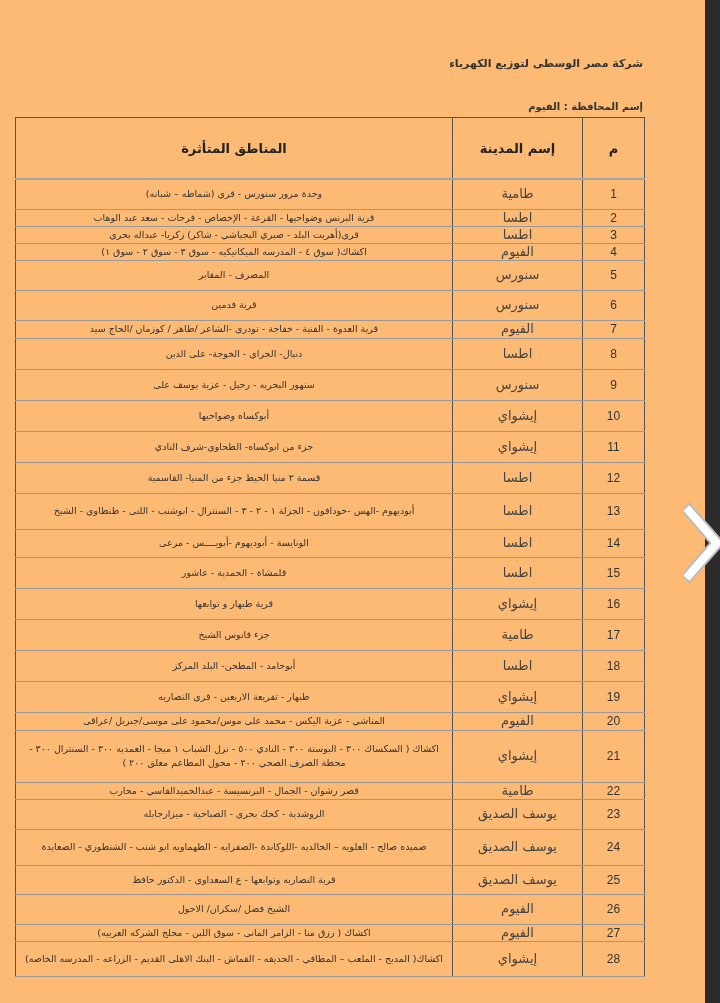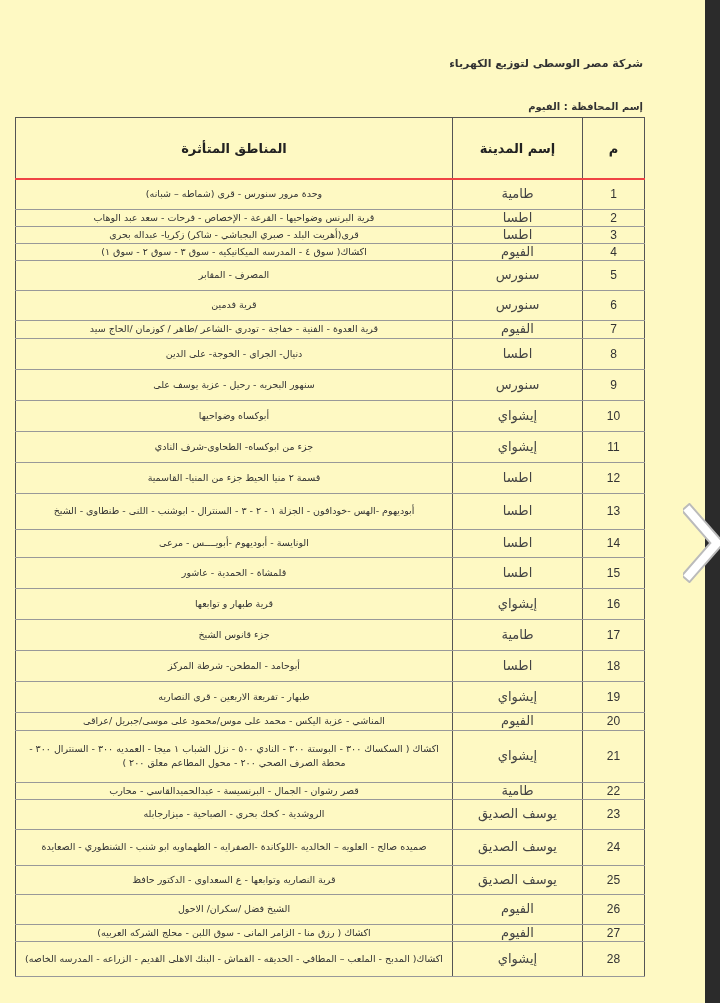--- a/index.html
+++ b/index.html
@@ -4,21 +4,21 @@
   <style>
     html, body { margin: 0; padding: 0; }
     body {
       width: 720px; height: 1003px; position: relative; overflow: hidden;
       background: #ffffff;
       font-family: "DejaVu Sans", sans-serif;
       color: #2a2a2a;
     }
     .page {
       position: absolute; left: 0; top: 0; width: 705px; height: 1003px;
-      background: #fef9c3;
+      background: #fdba74;
     }
     .side-strip {
       position: absolute; left: 705px; top: 0; width: 15px; height: 1003px;
       background: #2b2b2b;
     }
     .next-chevron {
       position: absolute; left: 683px; top: 503px; width: 40px; height: 80px;
       cursor: pointer;
     }
     .next-chevron svg { display: block; }
@@ -34,21 +34,21 @@
       position: absolute; left: 15px; top: 117px; width: 629px;
       border-collapse: collapse; direction: rtl;
       table-layout: fixed;
     }
     table.areas, table.areas th, table.areas td {
       border: 1px solid #555;
     }
     table.areas { border: 1.5px solid #333; }
     table.areas th {
       height: 58px; font-size: 13px; font-weight: bold; color: #222;
-      border-bottom: 2px solid #ef4444;
+      border-bottom: 2px solid #a3a3a3;
     }
     table.areas td {
       font-size: 9.5px; color: #333; text-align: center; vertical-align: middle;
       padding: 0 4px; line-height: 14px;
       border-top: 1px solid #999; border-bottom: 1px solid #999;
     }
     table.areas td.num { font-family: "Liberation Sans", sans-serif; font-size: 12px; color: #333; }
     table.areas td.city { font-size: 13px; color: #444; }
     col.c-num { width: 62px; }
     col.c-city { width: 130px; }
@@ -156,21 +156,21 @@
           <td class="areas">قرية طبهار و توابعها</td>
         </tr>
         <tr style="height: 31px;">
           <td class="num">17</td>
           <td class="city">طامية</td>
           <td class="areas">جزء قانوس الشيخ</td>
         </tr>
         <tr style="height: 31px;">
           <td class="num">18</td>
           <td class="city">اطسا</td>
-          <td class="areas">أبوحامد - المطحن- شرطة المركز</td>
+          <td class="areas">أبوحامد - المطحن- البلد المركز</td>
         </tr>
         <tr style="height: 31px;">
           <td class="num">19</td>
           <td class="city">إيشواي</td>
           <td class="areas">طبهار - تفريعة الاربعين - قرى النصاريه</td>
         </tr>
         <tr style="height: 18px;">
           <td class="num">20</td>
           <td class="city">الفيوم</td>
           <td class="areas">المناشي - عزبة اليكس - محمد على موس/محمود على موسى/جبريل /عراقى</td>

